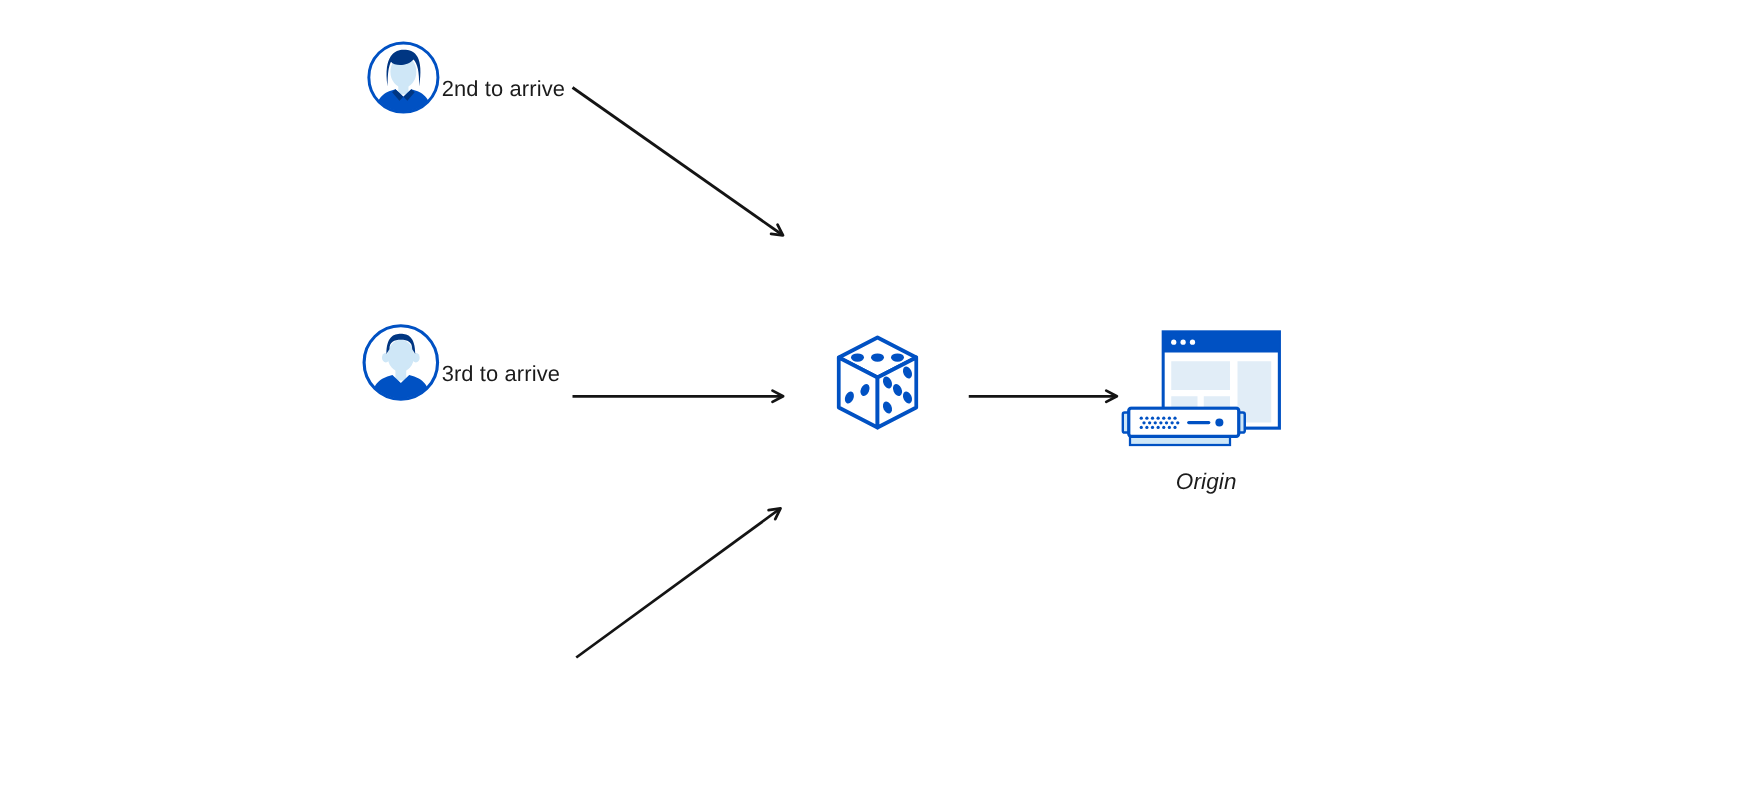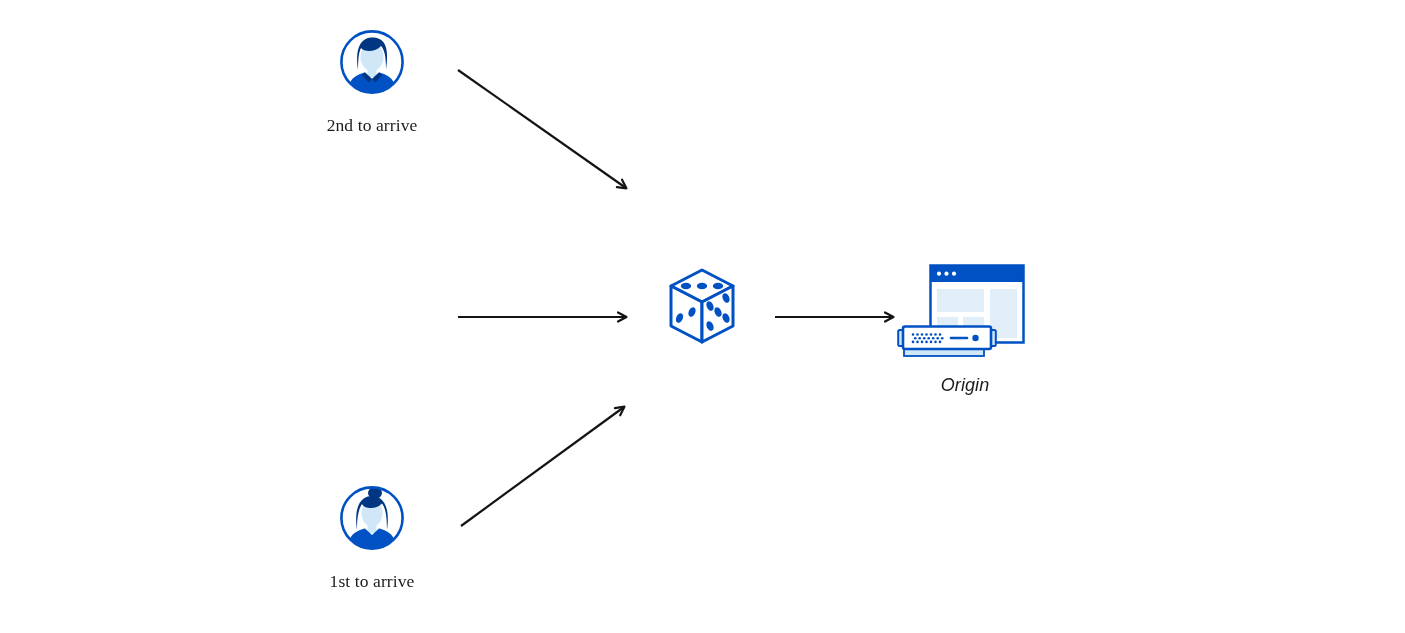--- a/index.html
+++ b/index.html
@@ -5,21 +5,21 @@
   * { margin: 0; padding: 0; box-sizing: border-box; }
   html, body { background: #ffffff; font-family: "Liberation Sans", "DejaVu Sans", sans-serif; }
   .canvas {
     position: relative;
     width: 1405px;
     height: 633px;
     background: var(--background, #ffffff);
     overflow: hidden;
   }
   .arrows { position: absolute; left: 0; top: 0; width: 100%; height: 100%; }
-  .node { position: absolute; display: flex; flex-direction: column; align-items: center; font-family: Liberation Serif, serif; }
+  .node { position: absolute; display: flex; flex-direction: row; align-items: center; }
   .node-label {
     font-size: 17.5px;
     color: var(--text, #1b1b1b);
     letter-spacing: 0.1px;
     white-space: nowrap;
   }
   .user-node .node-label { margin-top: 19px; }
   .origin-node { position: absolute; width: 136px; height: 140px; }
   .origin-node .browser-svg { position: absolute; left: 32px; top: 1px; }
   .origin-node .server-svg  { position: absolute; left: 0px;  top: 62px; }
@@ -65,40 +65,41 @@
         <path class="fn" d="M20,42 C16,14 27,9.5 34,9.5 C45,9.5 52,16 48,42 C48,28 46.5,22 43,18 C37.5,24.5 26,24 23,20 C21,24 20,30 20,42 Z"></path>
         <path class="fb" d="M8,68 C10,50 19,46.5 27,44.5 L34,51 L41,44.5 C49,46.5 58,50 60,68 Z"></path>
         <path class="fn" d="M27,44.5 L34,51 L30.5,54.5 L24,47 Z"></path>
         <path class="fn" d="M41,44.5 L34,51 L37.5,54.5 L44,47 Z"></path>
       </g>
       <circle class="sb nf" cx="34" cy="34" r="30.6" stroke-width="2.6"></circle>
     </svg>
     <div class="node-label">2nd to arrive</div>
   </div>
 
-
-  <div class="node user-node" style="left:292px; top:484px; width:160px;">
+  <div class="node user-node" style="left:288px; top:256px; width:160px;">
     <svg width="68" height="68" viewBox="0 0 68 68" xmlns="http://www.w3.org/2000/svg">
       <defs>
-          <clipPath id="clipC">
+          <clipPath id="clipB">
             <circle cx="34" cy="34" r="30"></circle>
           </clipPath>
         </defs>
       <circle class="fw" cx="34" cy="34" r="30.6"></circle>
-      <g clip-path="url(#clipC)">
-        <ellipse class="fn" cx="37" cy="9" rx="7" ry="6"></ellipse>
-        <ellipse class="ff" cx="34" cy="29.5" rx="10.5" ry="13"></ellipse>
-        <rect class="ff" x="29.5" y="38" width="9" height="11"></rect>
-        <path class="fn" d="M19,46 C15,18 26,12 34,12 C42,12 53,18 49,46 C49,30 47,23.5 44,19.5 C38,26 26.5,25 24,20 C21,24.5 19,32 19,46 Z"></path>
+      <g clip-path="url(#clipB)">
+        <ellipse class="ff" cx="21.5" cy="30" rx="3.2" ry="4"></ellipse>
+        <ellipse class="ff" cx="46.5" cy="30" rx="3.2" ry="4"></ellipse>
+        <ellipse class="ff" cx="34" cy="28.5" rx="11" ry="13.5"></ellipse>
+        <rect class="ff" x="29.5" y="37" width="9" height="12"></rect>
+        <path class="fn" d="M22,27 C22,12.5 28,10 34,10 C40,10 46,12.5 46,27 L43.5,23 C43.5,16.5 39.5,15 34,15 C28.5,15 24.5,16.5 24.5,23 Z"></path>
         <path class="fb" d="M8,68 C10,50 19,46.5 27,44.5 L34,51 L41,44.5 C49,46.5 58,50 60,68 Z"></path>
       </g>
       <circle class="sb nf" cx="34" cy="34" r="30.6" stroke-width="2.6"></circle>
     </svg>
-    <div class="node-label">1st to arrive</div>
+    <div class="node-label">3rd to arrive</div>
   </div>
+
 
   <div class="node" style="left:667px; top:267px;">
     <svg width="70" height="78" viewBox="0 0 70 78" xmlns="http://www.w3.org/2000/svg">
       <g class="sb fw" stroke-width="3" stroke-linejoin="round">
         <path d="M35,3 L66,19 L35,35 L4,19 Z"></path>
         <path d="M4,19 L35,35 L35,75 L4,59 Z"></path>
         <path d="M35,35 L66,19 L66,59 L35,75 Z"></path>
       </g>
       <g class="fb">
 

